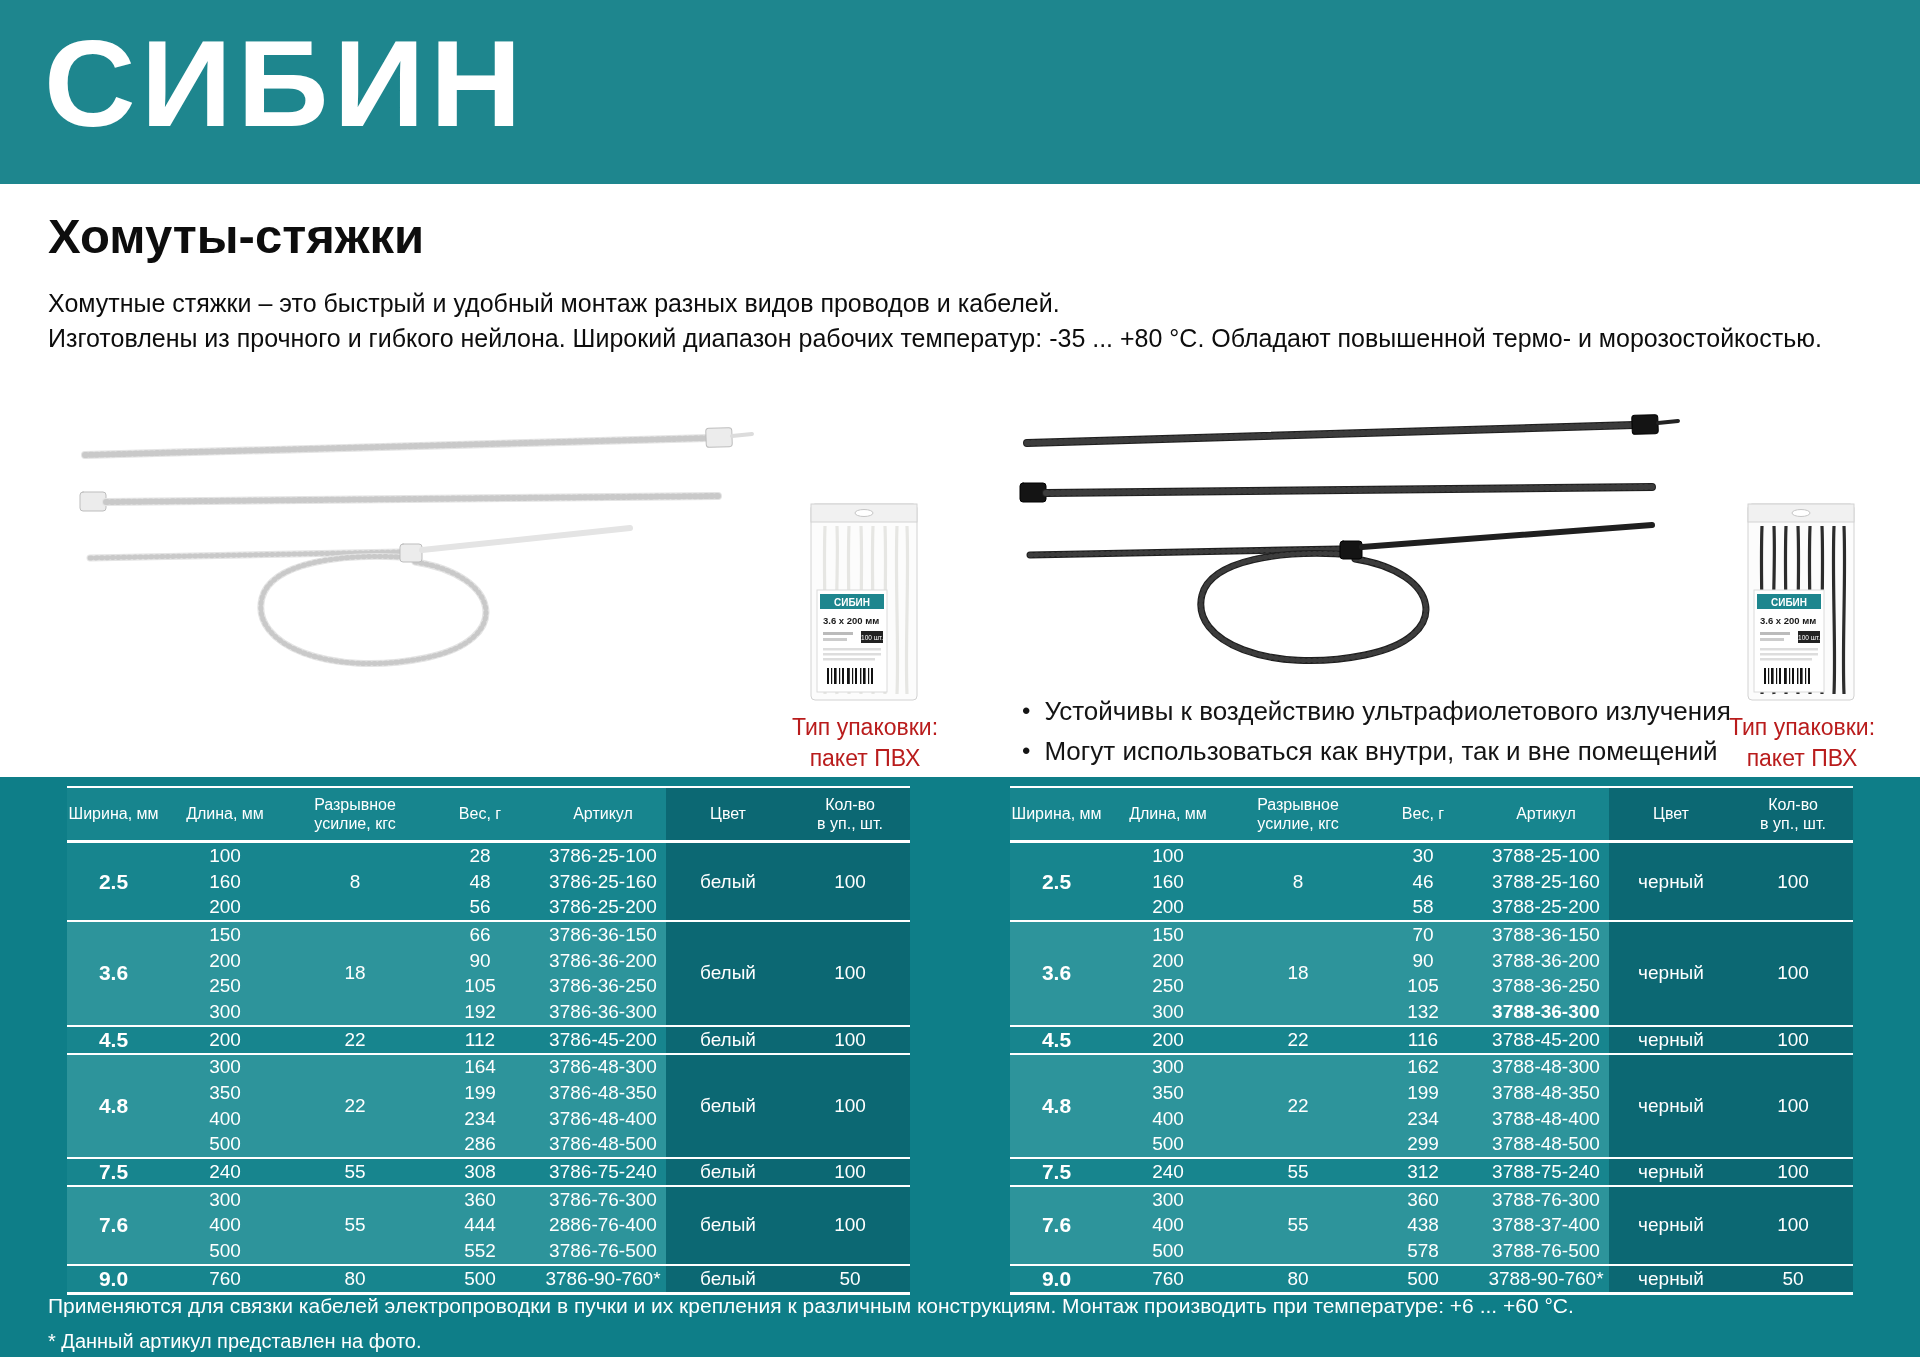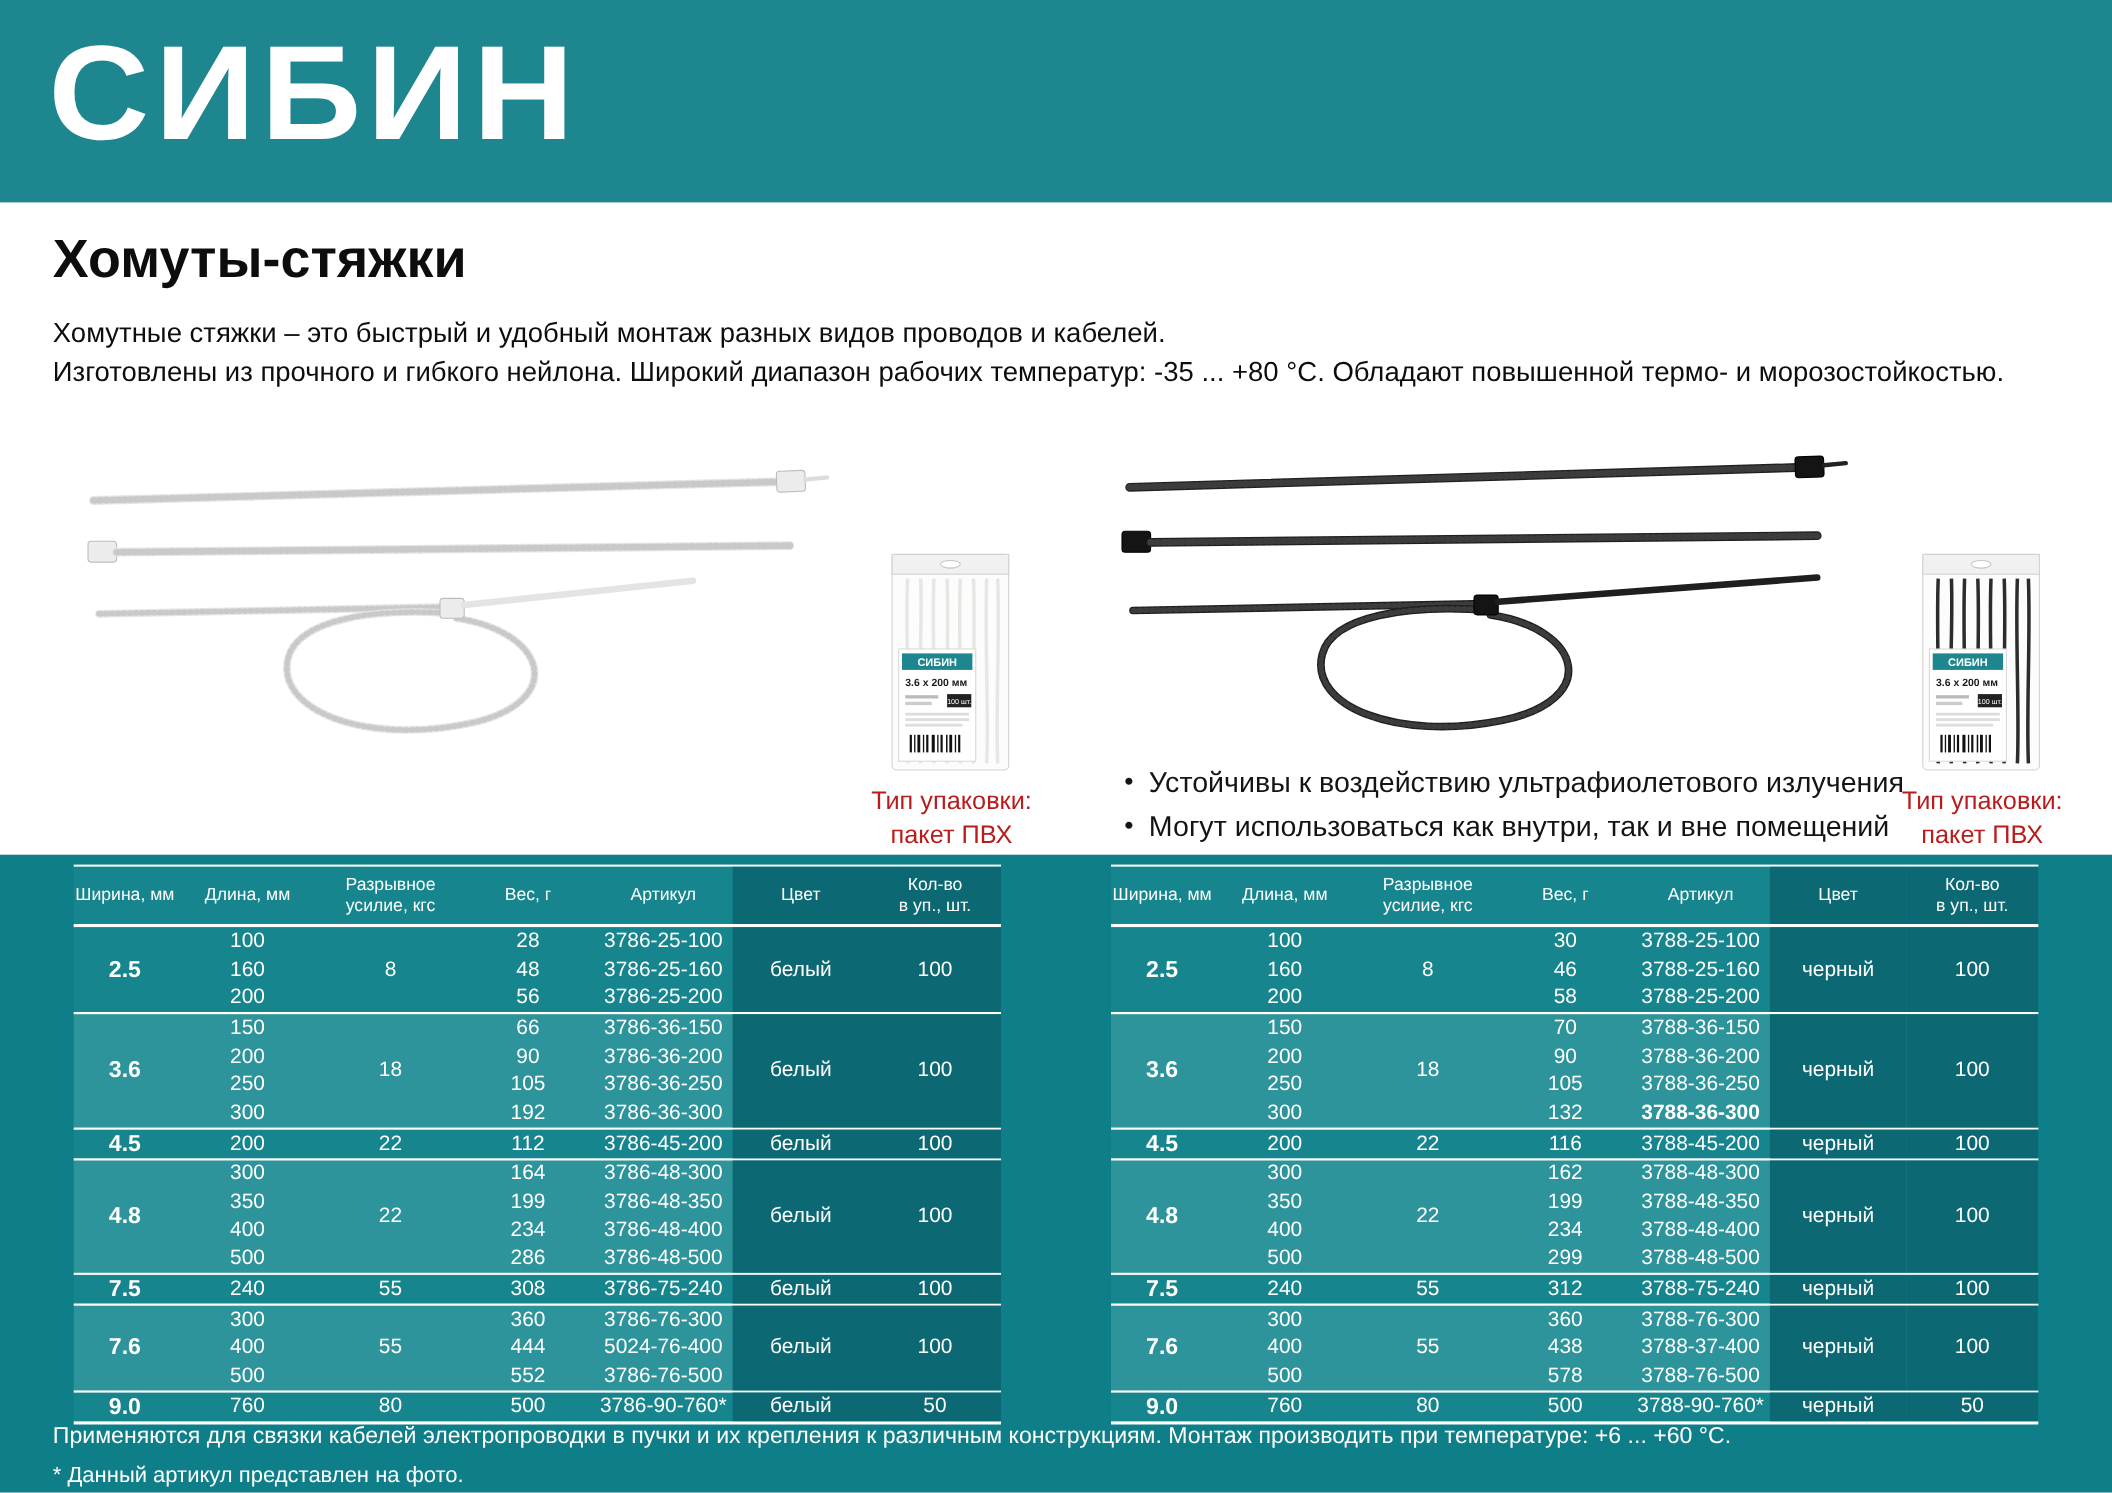--- a/index.html
+++ b/index.html
@@ -285,21 +285,21 @@
       <div class="group bg-b">
         <div class="cell w-col" style="grid-area: 1 / 1 / span 3;">7.6</div>
         <div class="cell " style="grid-area: 1 / 3 / span 3;">55</div>
         <div class="cell dark" style="grid-area: 1 / 6 / span 3;">белый</div>
         <div class="cell dark" style="grid-area: 1 / 7 / span 3;">100</div>
         <div class="cell " style="grid-area: 1 / 2 / span 1;">300</div>
         <div class="cell " style="grid-area: 1 / 4 / span 1;">360</div>
         <div class="cell " style="grid-area: 1 / 5 / span 1;">3786-76-300</div>
         <div class="cell " style="grid-area: 2 / 2 / span 1;">400</div>
         <div class="cell " style="grid-area: 2 / 4 / span 1;">444</div>
-        <div class="cell " style="grid-area: 2 / 5 / span 1;">5024-76-400</div>
+        <div class="cell " style="grid-area: 2 / 5 / span 1;">2886-76-400</div>
         <div class="cell " style="grid-area: 3 / 2 / span 1;">500</div>
         <div class="cell " style="grid-area: 3 / 4 / span 1;">552</div>
         <div class="cell " style="grid-area: 3 / 5 / span 1;">3786-76-500</div>
       </div>
       <div class="group bg-a">
         <div class="cell w-col" style="grid-area: 1 / 1 / span 1;">9.0</div>
         <div class="cell " style="grid-area: 1 / 3 / span 1;">80</div>
         <div class="cell dark" style="grid-area: 1 / 6 / span 1;">белый</div>
         <div class="cell dark" style="grid-area: 1 / 7 / span 1;">50</div>
         <div class="cell " style="grid-area: 1 / 2 / span 1;">760</div>

